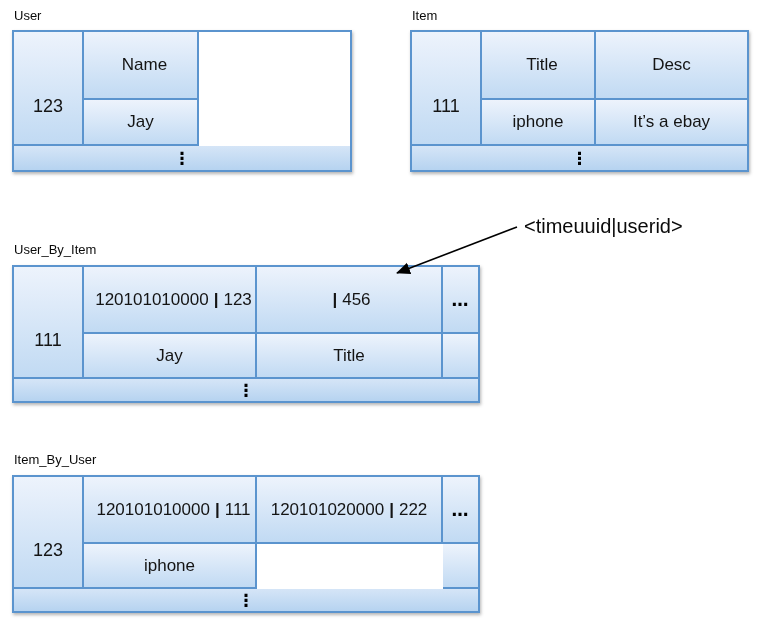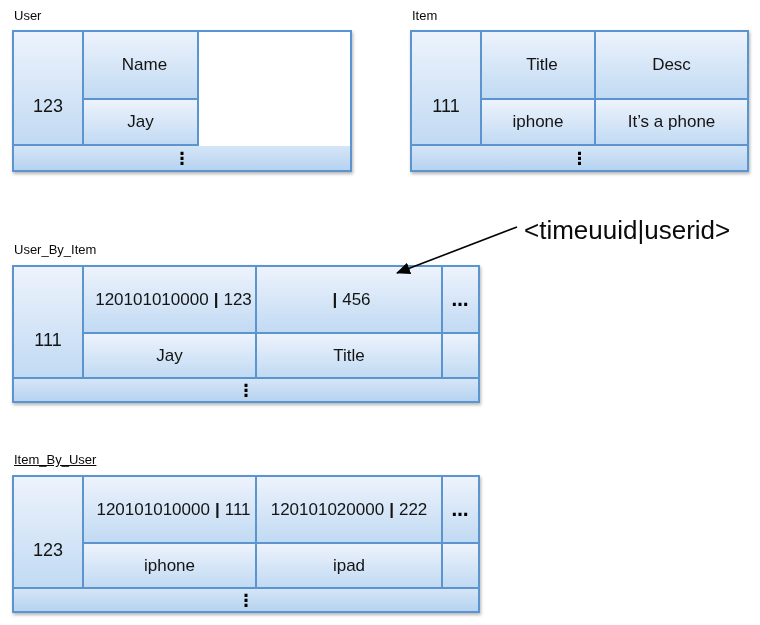--- a/index.html
+++ b/index.html
@@ -76,27 +76,27 @@
   #tbl-item { left: 410px; top: 30px; width: 339px; height: 142px;
     grid-template-columns: 70px 114px 151px; grid-template-rows: 68px 46px 24px; }
   #tbl-ubi { left: 12px; top: 265px; width: 468px; height: 138px;
     grid-template-columns: 70px 173px 186px 35px; grid-template-rows: 67px 45px 22px; }
   #tbl-ibu { left: 12px; top: 475px; width: 468px; height: 138px;
     grid-template-columns: 70px 173px 186px 35px; grid-template-rows: 67px 45px 22px; }
 
   #title-user { left: 14px;  top: 8px; }
   #title-item { left: 412px; top: 8px; }
   #title-ubi  { left: 14px;  top: 242px; }
-  #title-ibu  { left: 14px;  top: 452px; text-decoration: underline; }
+  #title-ibu  { left: 14px;  top: 452px; }
 
   .annotation {
     position: absolute;
     left: 524px;
     top: 215px;
-    font-size: 26px;
+    font-size: 20px;
     color: #0a0a0a;
     white-space: nowrap;
   }
   .arrow-layer {
     position: absolute;
     left: 0; top: 0;
     pointer-events: none;
   }
 </style>
 </head>
@@ -113,21 +113,21 @@
         <span class="vdots">⋮</span>
       </div>
   </div>
 
   <div class="tbl-title" id="title-item">Item</div>
   <div class="tbl" id="tbl-item">
     <div class="cell key br bb">111</div>
     <div class="cell g-h1 br bb">Title</div>
     <div class="cell g-h2 bb">Desc</div>
     <div class="cell g-v1 br bb">iphone</div>
-    <div class="cell g-v2 bb">It’s a phone</div>
+    <div class="cell g-v2 bb">It’s a ebay</div>
     <div class="cell g-dots">
         <span class="vdots">⋮</span>
       </div>
   </div>
 
   <div class="tbl-title" id="title-ubi">User_By_Item</div>
   <div class="tbl" id="tbl-ubi">
     <div class="cell key br bb">111</div>
     <div class="cell g-h1 br bb">
       <span>120101010000</span>
@@ -159,21 +159,20 @@
     </div>
     <div class="cell g-h2 br bb">
       <span>120101020000</span>
         <span class="pipe">|</span>
         <span>222</span>
     </div>
     <div class="cell g-h3 bb">
         <span class="hdots">…</span>
       </div>
     <div class="cell g-v1 br bb">iphone</div>
-    <div class="cell g-v2 br bb">ipad</div>
     <div class="cell g-v3 bb"></div>
     <div class="cell g-dots">
         <span class="vdots">⋮</span>
       </div>
   </div>
 
   <div class="annotation">&lt;timeuuid|userid&gt;</div>
   <svg class="arrow-layer" width="760" height="625">
     <defs>
       <marker id="ah" markerUnits="userSpaceOnUse" markerWidth="16" markerHeight="14" refX="13" refY="6" orient="auto">

